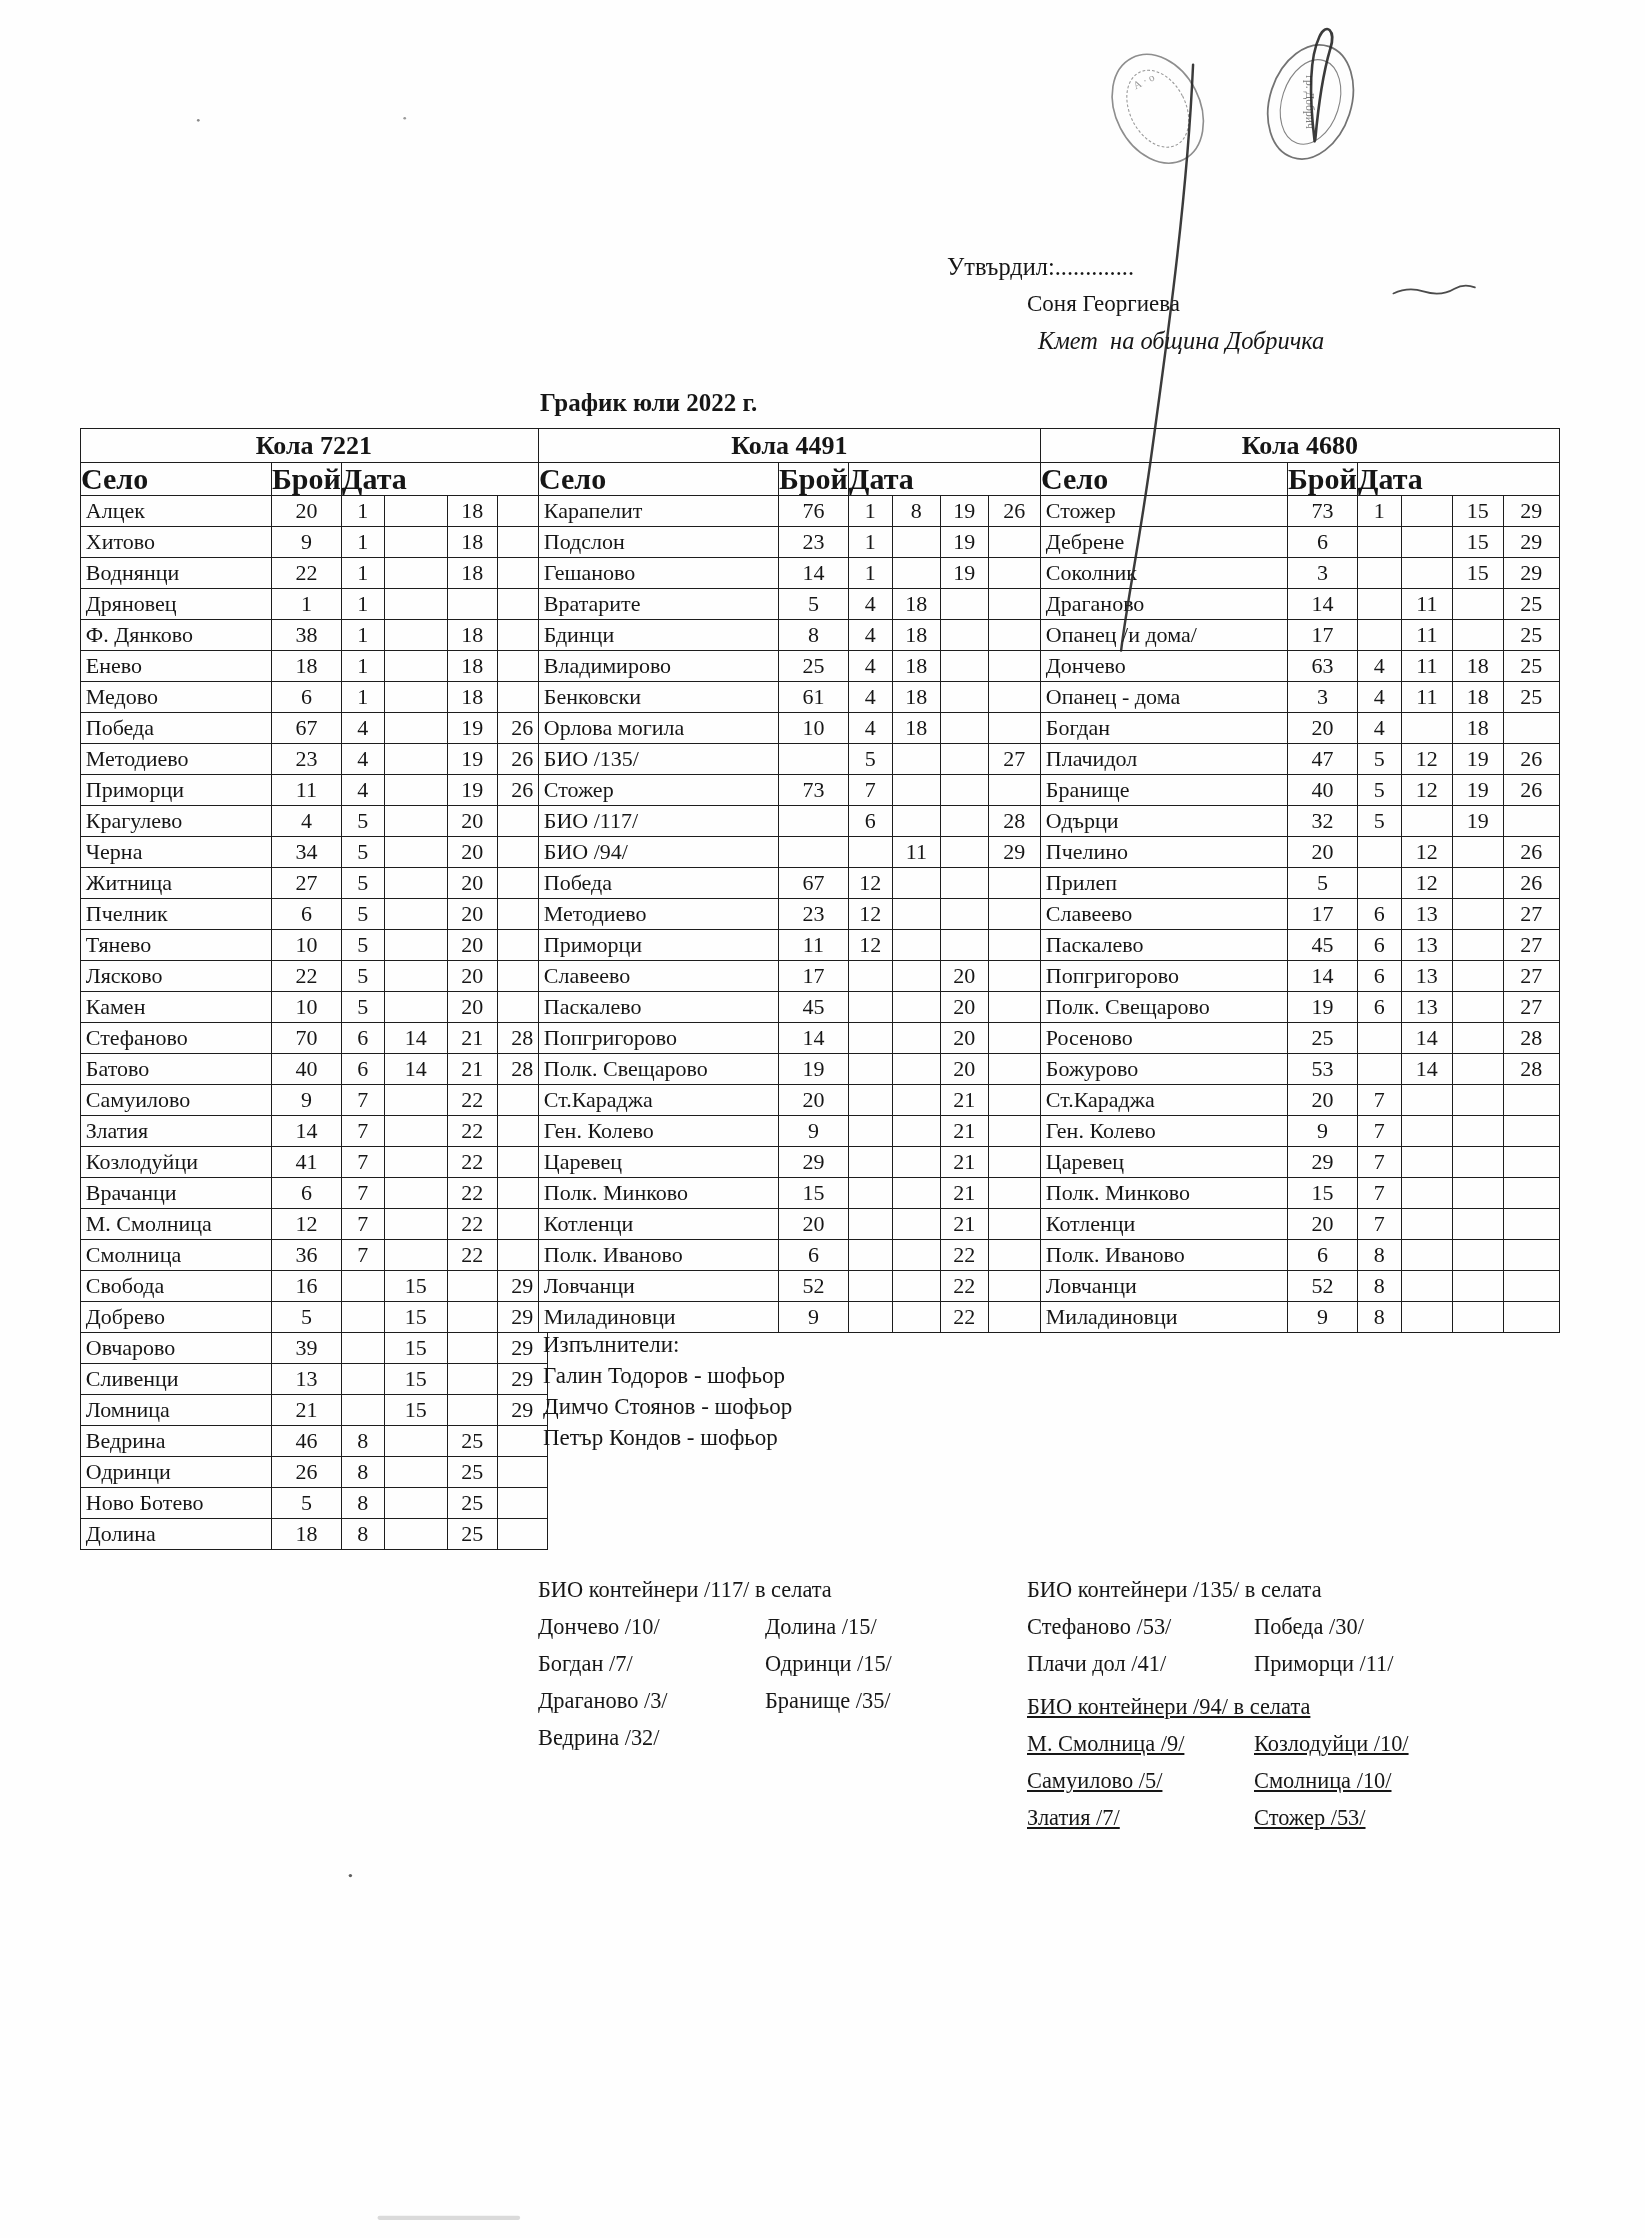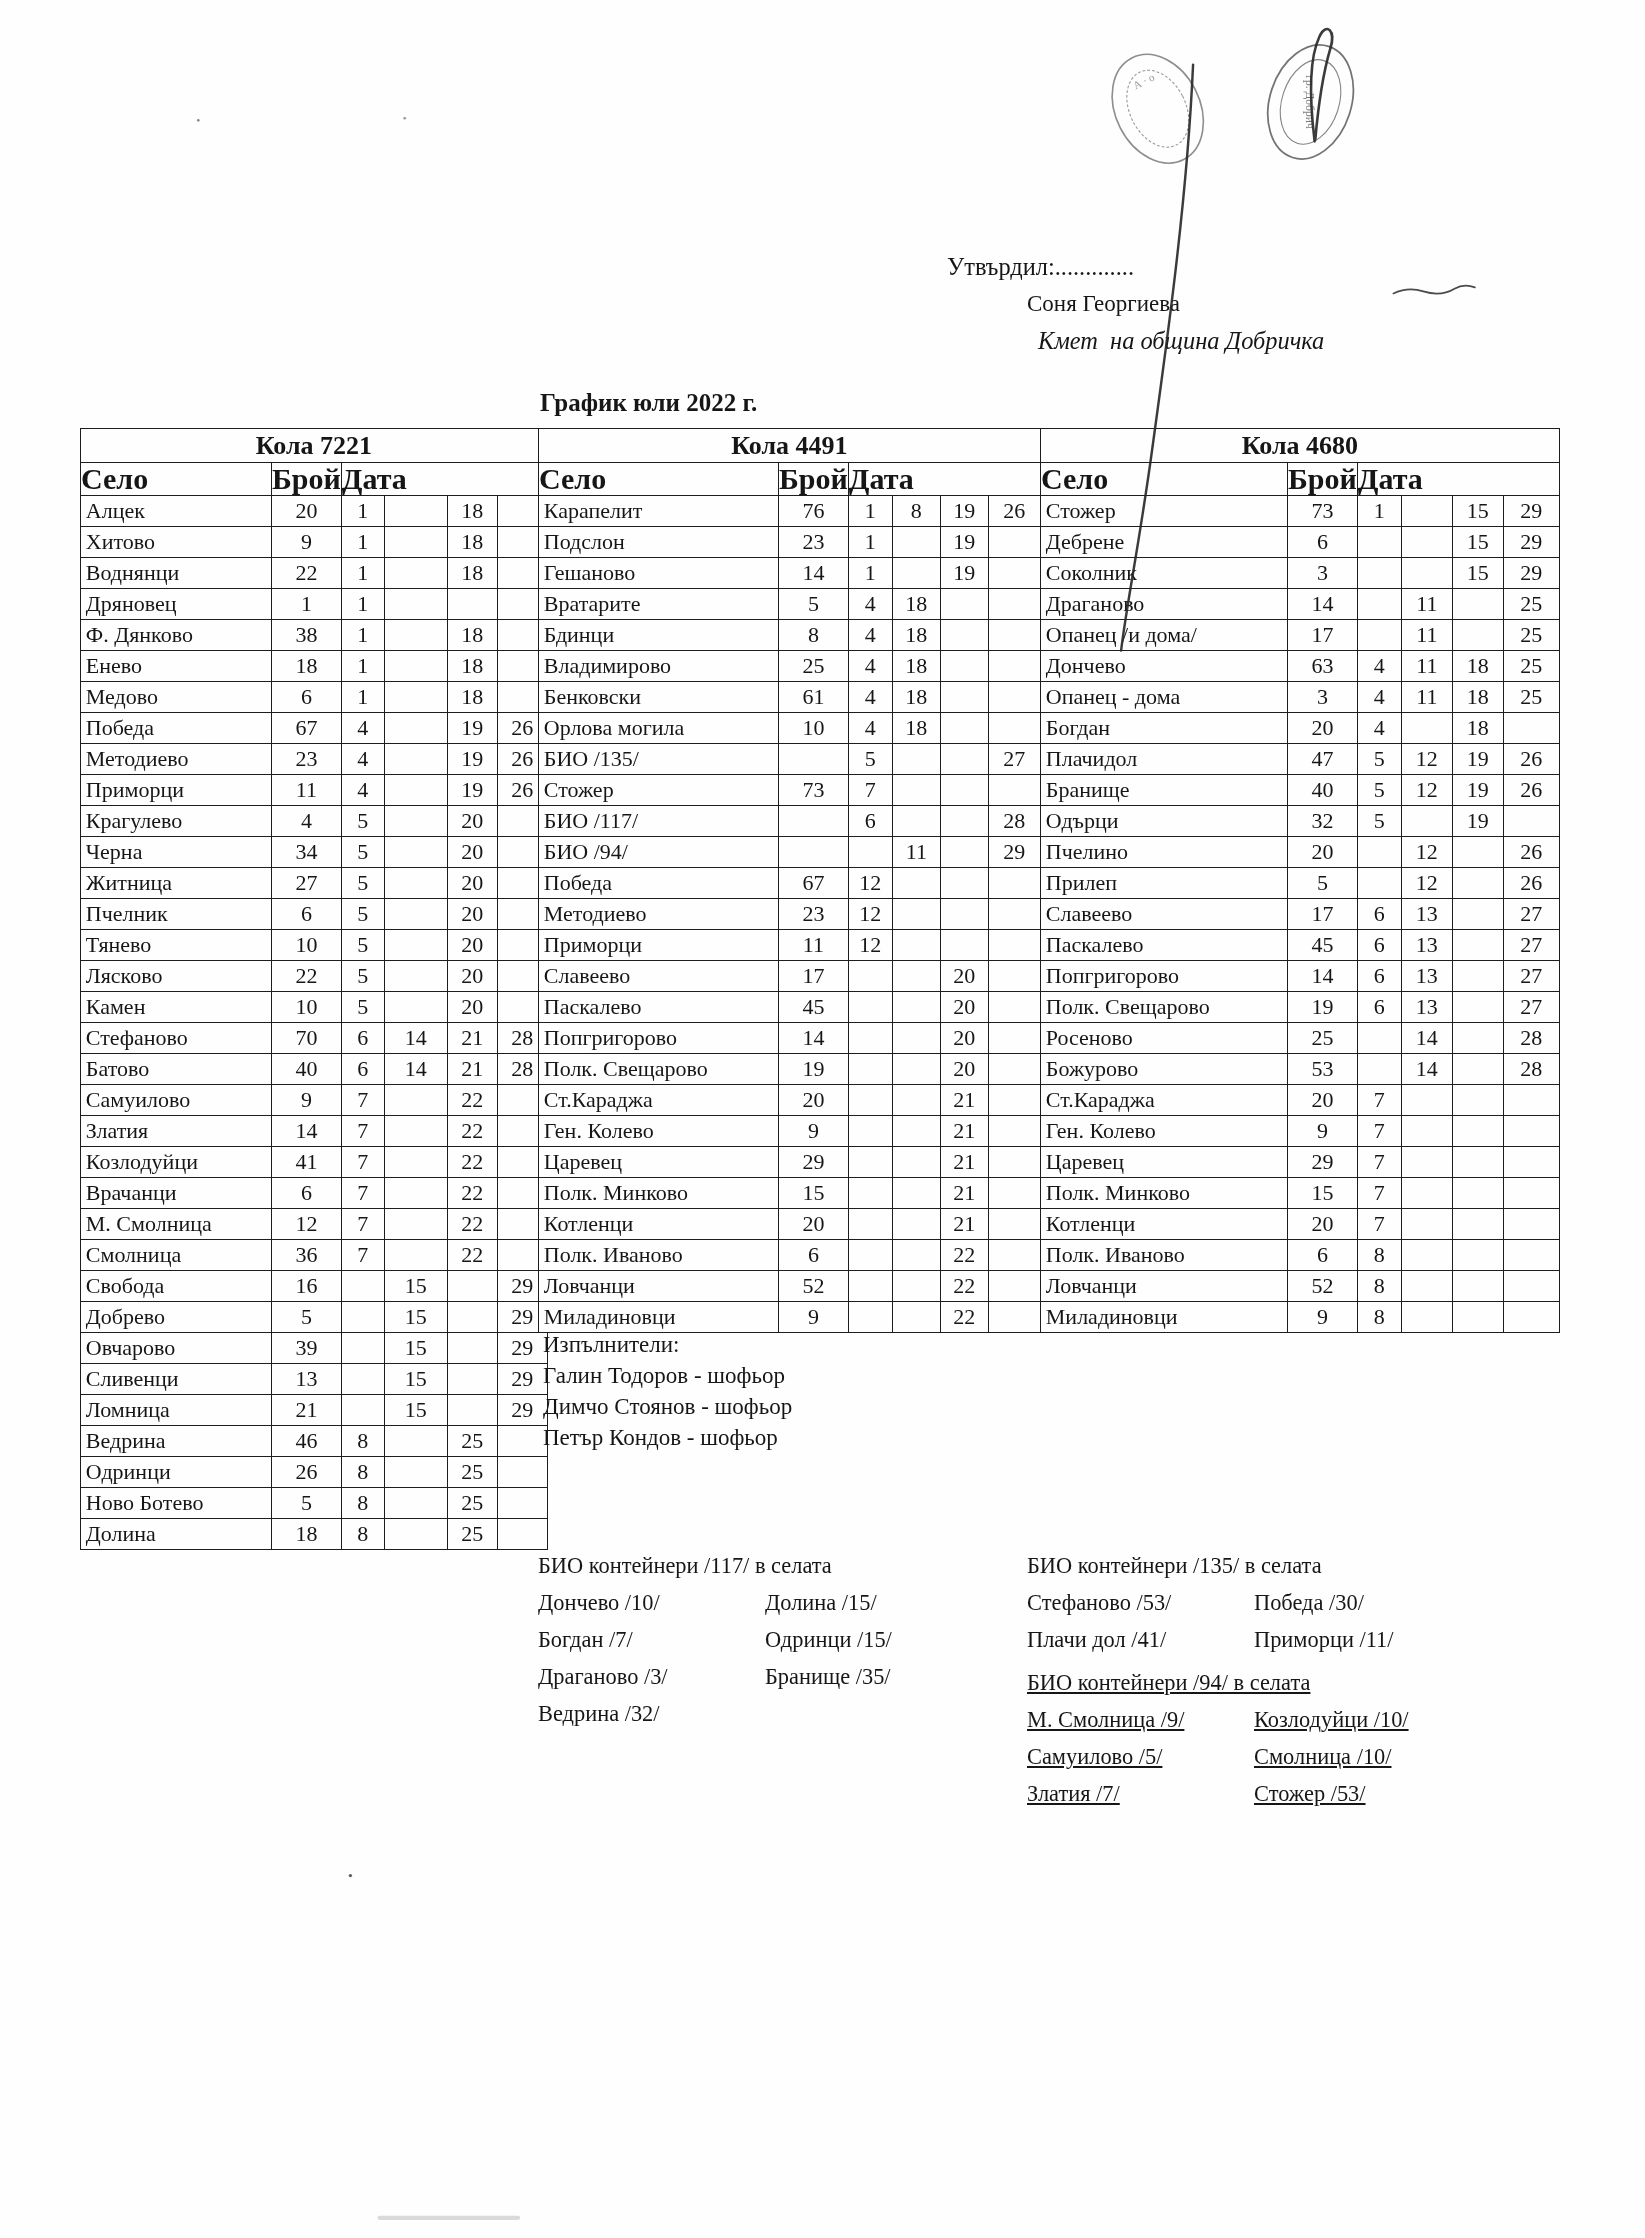--- a/index.html
+++ b/index.html
@@ -23,21 +23,21 @@
   .sched thead tr.car-row th { height:34px; font-size:26px; font-weight:bold; text-align:center; }
   .sched thead tr.col-row th { height:32px; font-size:30px; font-weight:bold; text-align:left; }
   .sched td { height:31px; }
   .sched td.village { text-align:left; padding-left:4.8px; padding-right:2.7px; }
   .sched td.num { text-align:center; }
   #t1 { left:80px;  top:428px; }
   #t2 { left:538px;  top:428px; }
   #t3 { left:1028px; top:428px;margin-left:12px; }
 
   .executors { position:absolute; left:543px; top:1329px; font-size:23px; line-height:31px; }
-  .bio { position:absolute; font-size:22.4px; }
+  .bio { position:absolute; font-size:22.4px;margin-top:24px; }
   .bio .bio-title { line-height:37px; white-space:pre; }
   .bio .bio-row { display:grid; grid-template-columns:227px auto; line-height:37px; white-space:pre; }
   #bio0 { left:538px;  top:1547px; }
   #bio1 { left:1027px; top:1547px; }
   #bio2 { left:1027px; top:1664px;text-decoration:underline; }
 
   .overlay { position:absolute; left:0; top:0; z-index:5; pointer-events:none; }
 </style>
 </head>
 <body>

